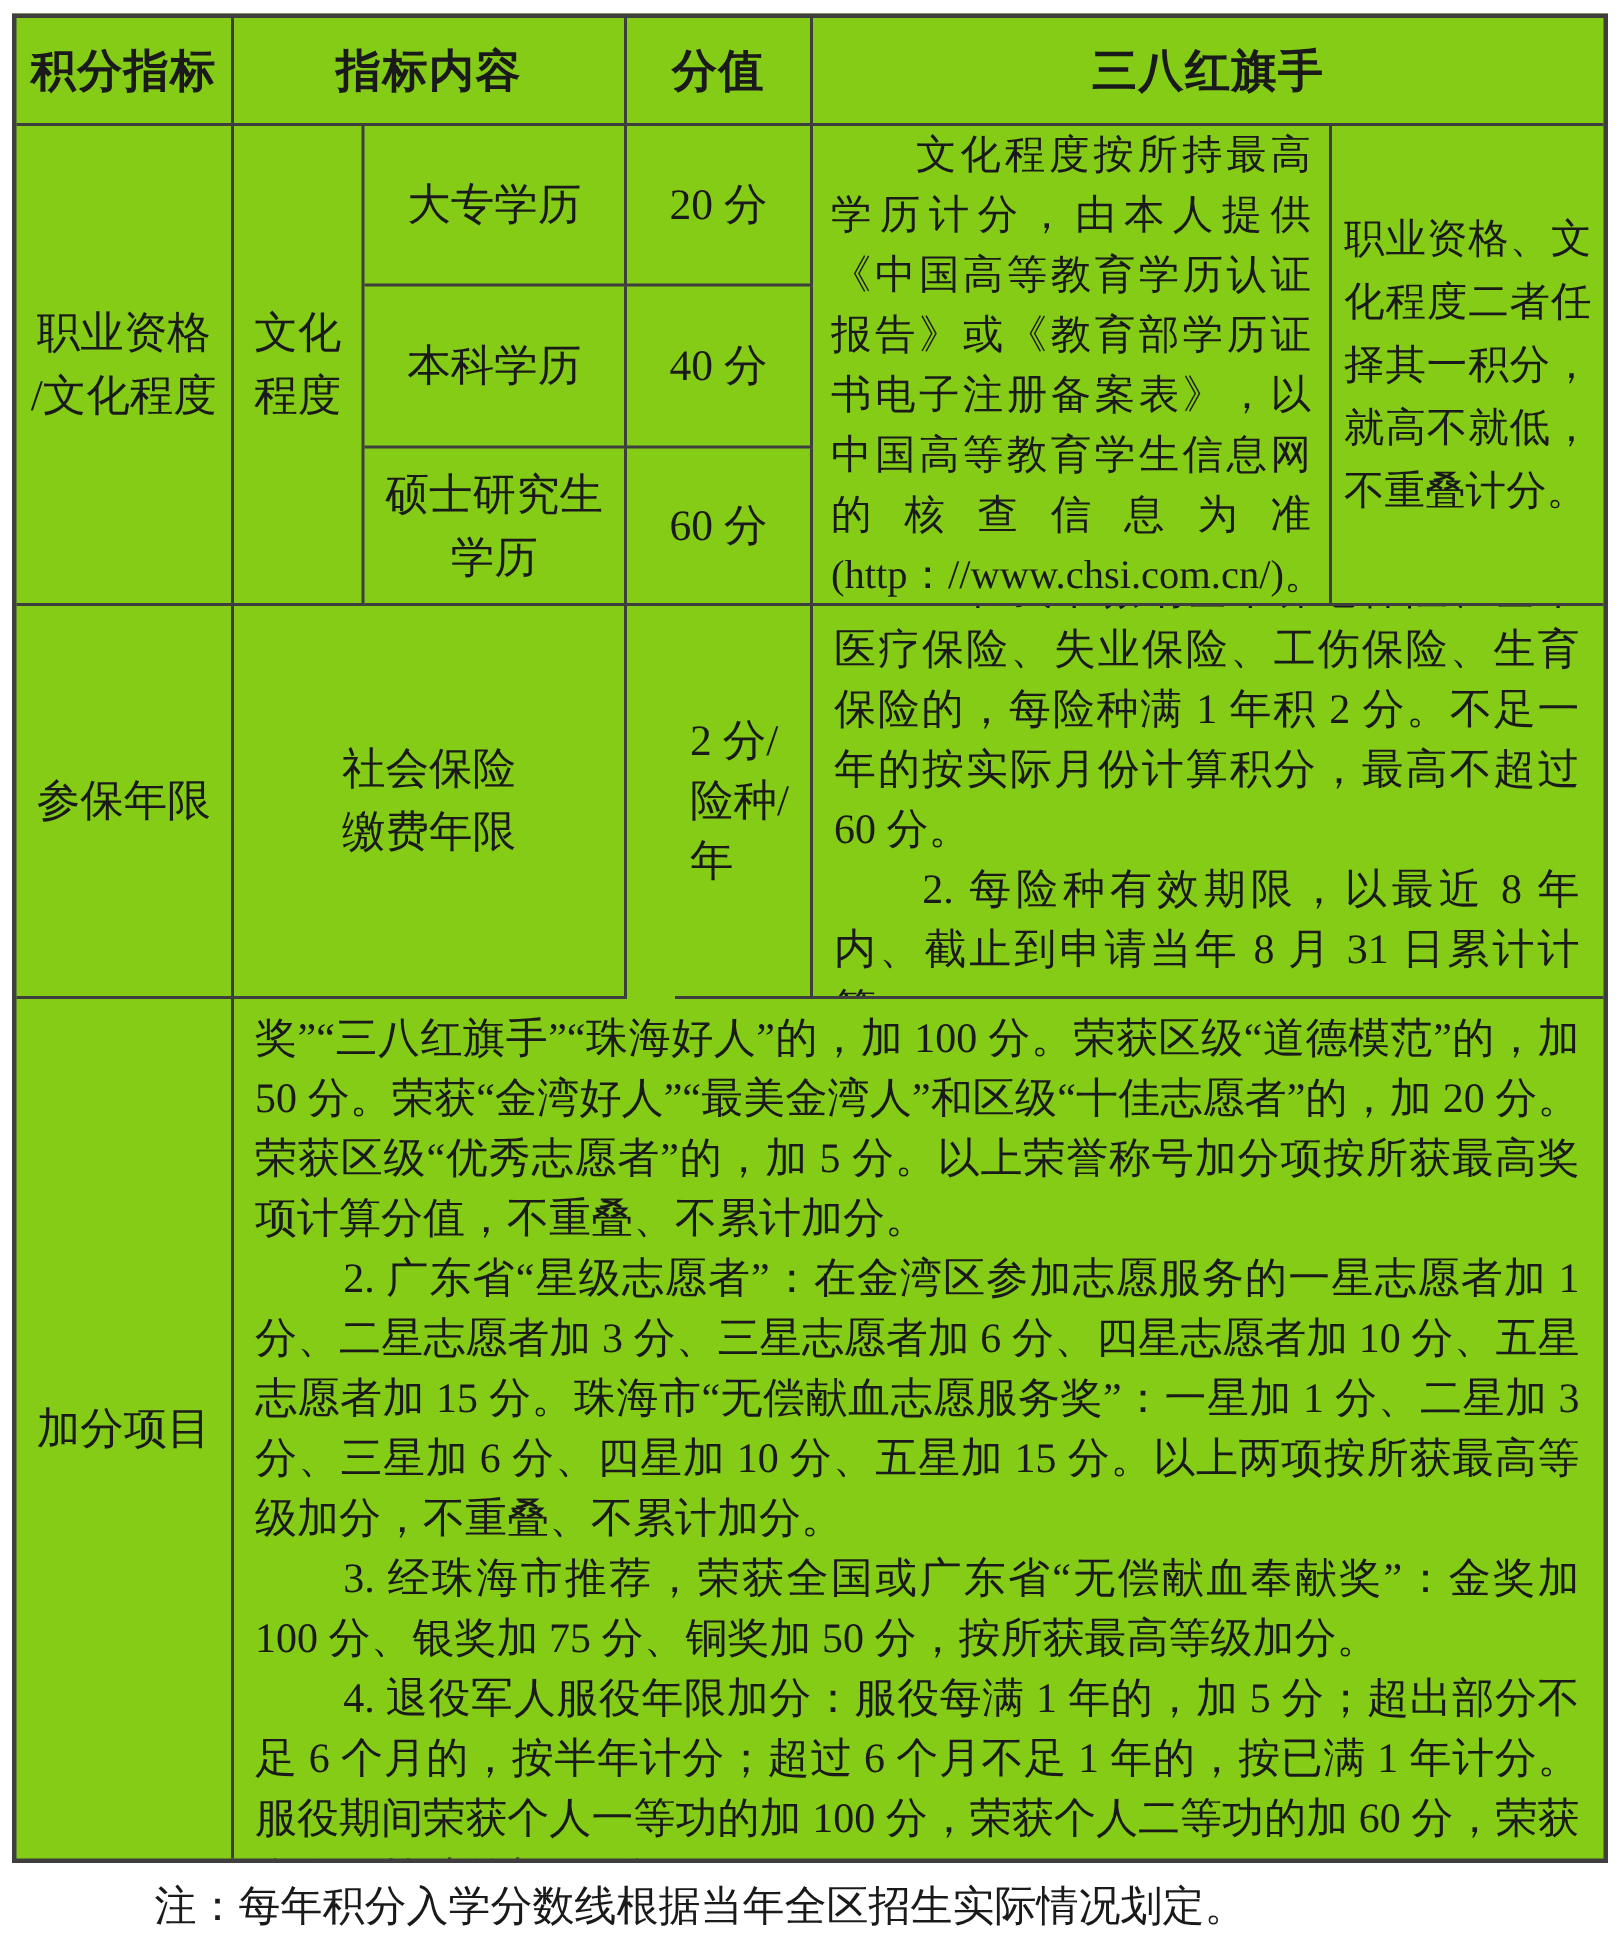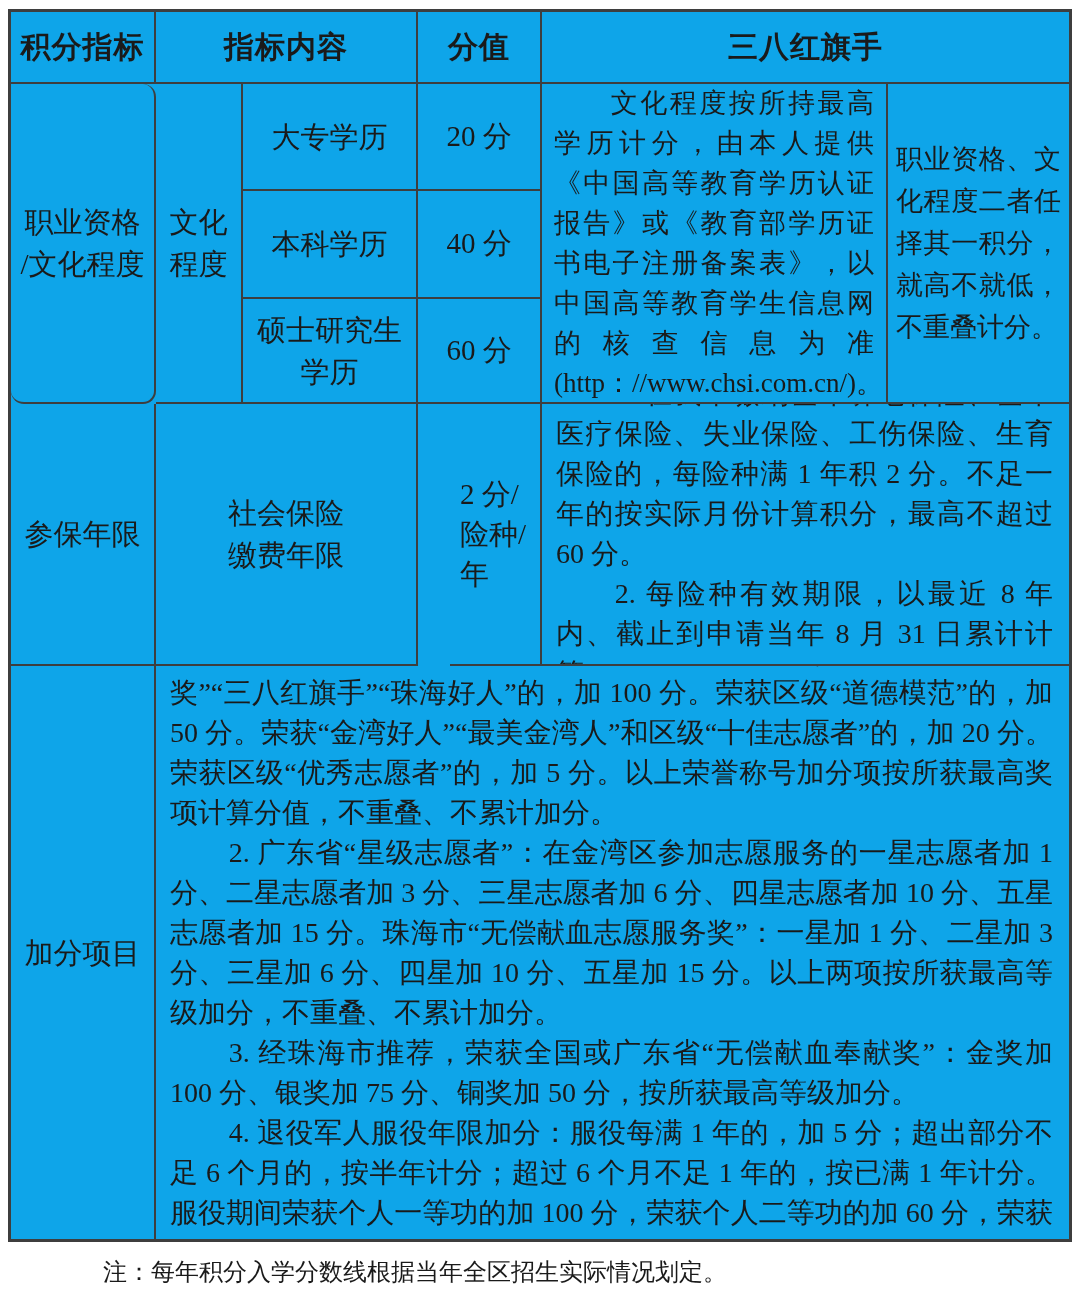--- a/index.html
+++ b/index.html
@@ -10,21 +10,21 @@
     color: #1a1a1a;
     position: relative;
   }
   .tbl {
     position: absolute; left: 8px; top: 9px;
     width: 1064px; height: 1233px;
     border: 3px solid #3e3e3e;
     display: grid;
     grid-template-columns: 145px 87px 175px 124px 346px 1fr;
     grid-template-rows: 72px 107px 108px 105px 262px 1fr;
-    background: #0ea5e9;
+    background: #84cc16;
   }
   .cell {
     border-right: 2px solid #3e3e3e;
     border-bottom: 2px solid #3e3e3e;
     display: flex; align-items: center; justify-content: center;
     overflow: hidden;
   }
   .nr { border-right: none; }
   .nb { border-bottom: none; }
   .pre { white-space: pre-line; }
@@ -50,29 +50,29 @@
   }
   .q-desc { padding: 6px 12px; }
   .q-desc p { font-size: 27px; line-height: 40px; }
   .q-note { padding: 4px 8px; font-size: 27px; line-height: 42px; text-align: justify; text-justify: inter-character; }
   .i-desc { padding: 6px 16px 6px 14px; }
   .i-desc p { font-size: 28px; line-height: 40px; }
   .b-desc { padding: 8px 16px 8px 14px; }
   .b-desc p { font-size: 28px; line-height: 40px; }
   .footnote {
     position: absolute; left: 103px; top: 1254px;
-    font-size: 24px; line-height: 36px;
+    font-size: 28px; line-height: 36px;
   }
 
   
   .p-h1 { grid-column: 1; grid-row: 1; }
   .p-h2 { grid-column: 2 / 4; grid-row: 1; }
   .p-h3 { grid-column: 4; grid-row: 1; }
   .p-h4 { grid-column: 5 / 7; grid-row: 1; }
-  .p-qname { grid-column: 1; grid-row: 2 / 5; border-radius: 13px; }
+  .p-qname { grid-column: 1; grid-row: 2 / 5; }
   .p-qsub  { grid-column: 2; grid-row: 2 / 5; }
   .p-qr1 { grid-column: 3; grid-row: 2; }
   .p-qs1 { grid-column: 4; grid-row: 2; }
   .p-qr2 { grid-column: 3; grid-row: 3; }
   .p-qs2 { grid-column: 4; grid-row: 3; }
   .p-qr3 { grid-column: 3; grid-row: 4; }
   .p-qs3 { grid-column: 4; grid-row: 4; }
   .p-qdesc { grid-column: 5; grid-row: 2 / 5; }
   .p-qnote { grid-column: 6; grid-row: 2 / 5; }
   .p-iname { grid-column: 1; grid-row: 5; }

